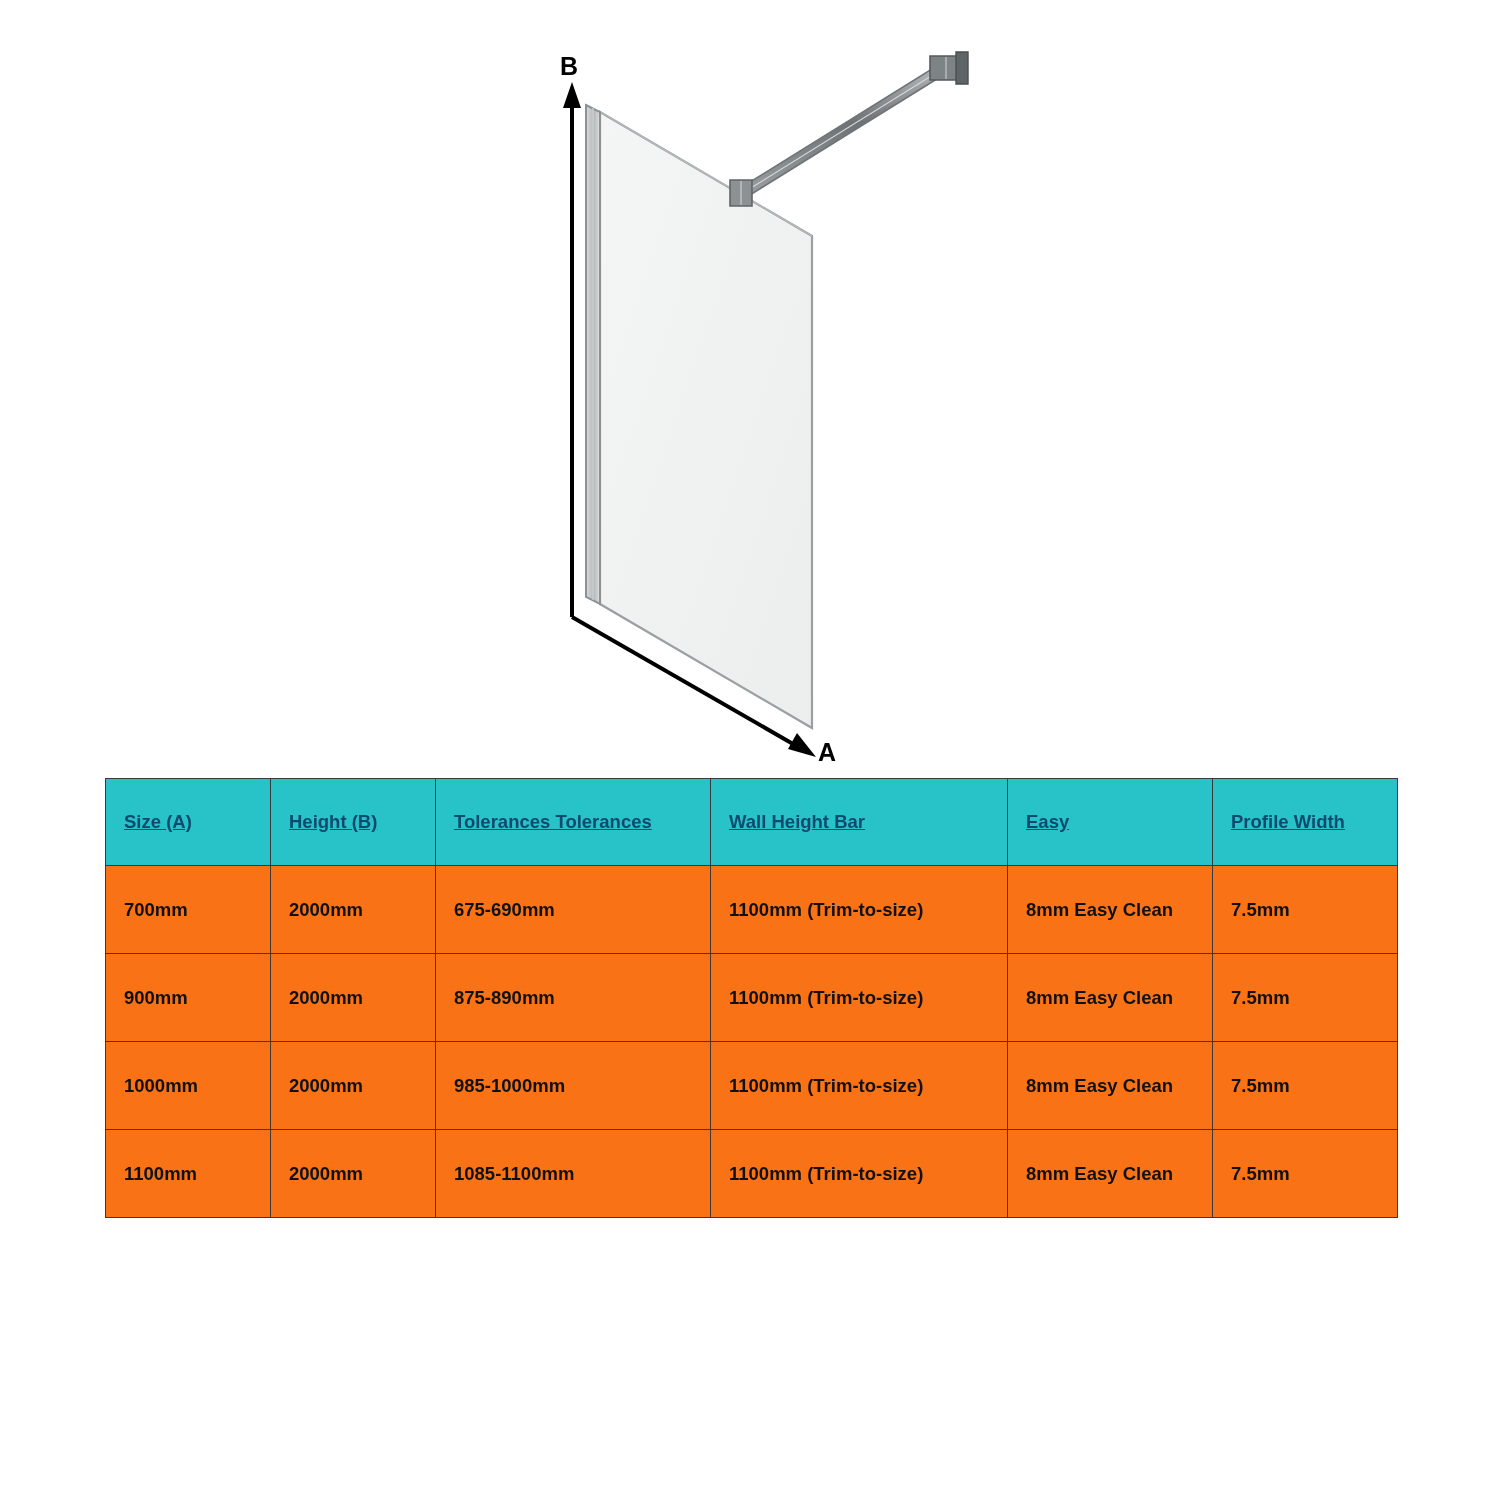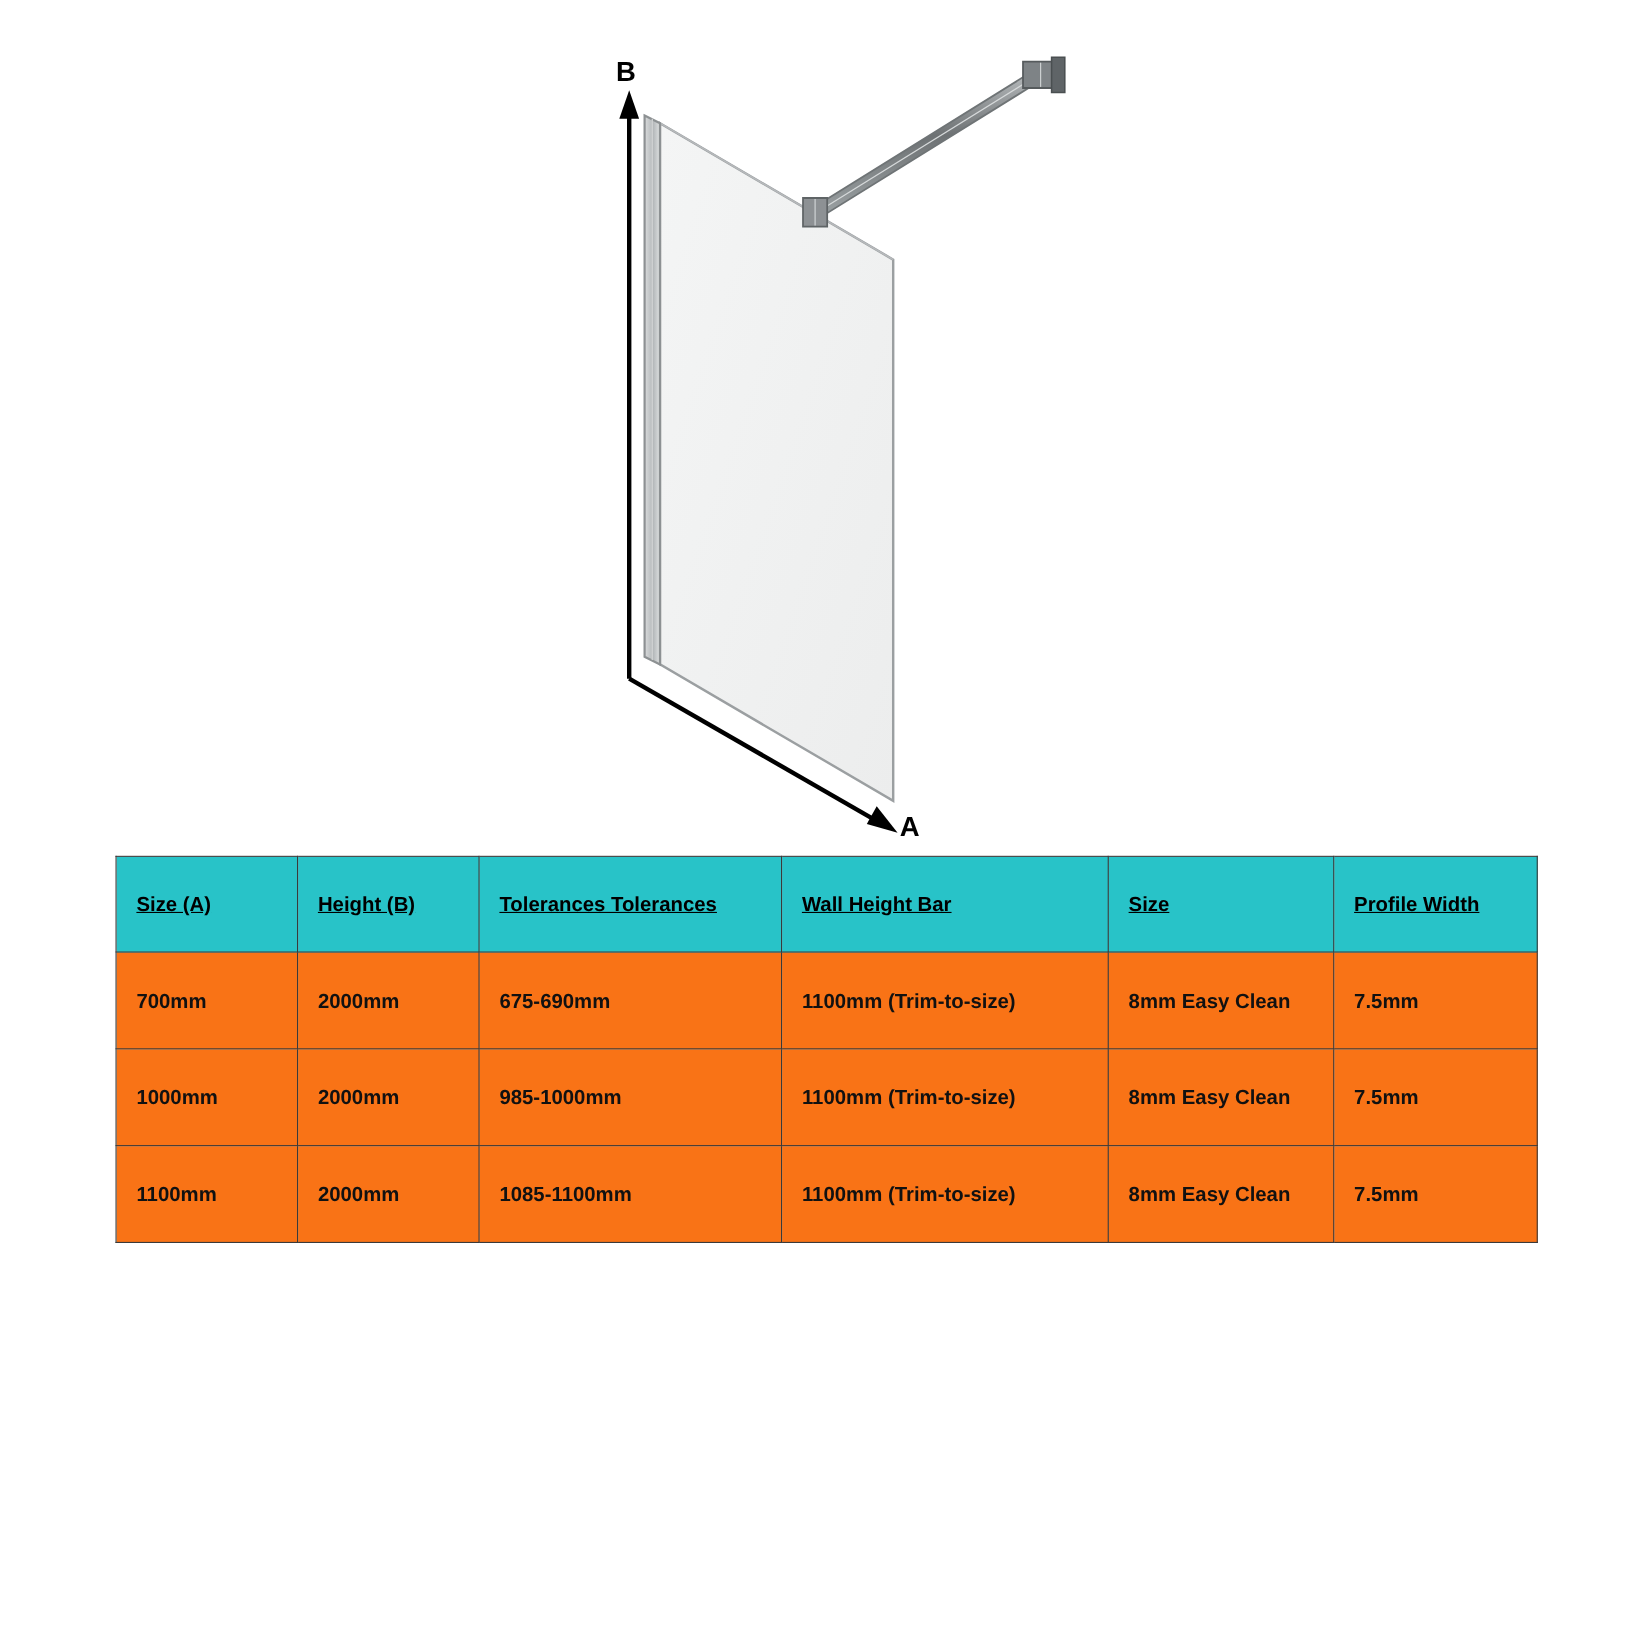--- a/index.html
+++ b/index.html
@@ -60,21 +60,21 @@
     padding: 0 18px;
     font-size: 18.5px;
     font-weight: 700;
     color: #111;
   }
   table.spec-table thead th {
     background: #28c3c8;
     height: 86px;
     text-decoration: underline;
     font-size: 18.5px;
-    color: #000000;
+    color: #0c4a6e;
   }
   table.spec-table tbody td {
     height: 87px;
     background: #f97316;
   }
   col.c1 { width: 165px; }
   col.c2 { width: 165px; }
   col.c3 { width: 275px; }
   col.c4 { width: 297px; }
   col.c5 { width: 205px; }
@@ -154,29 +154,37 @@
         <col class="c4">
         <col class="c5">
         <col class="c6">
     </colgroup>
     <thead>
       <tr>
         <th>Size (A)</th>
         <th>Height (B)</th>
         <th>Tolerances Tolerances </th>
         <th>Wall Height Bar </th>
-        <th>Size</th>
+        <th>Easy</th>
         <th>Profile Width</th>
       </tr>
     </thead>
     <tbody>
       <tr>
         <td>700mm</td>
         <td>2000mm</td>
         <td>675-690mm</td>
+        <td>1100mm (Trim-to-size)</td>
+        <td>8mm Easy Clean</td>
+        <td>7.5mm</td>
+      </tr>
+      <tr>
+        <td>900mm</td>
+        <td>2000mm</td>
+        <td>875-890mm</td>
         <td>1100mm (Trim-to-size)</td>
         <td>8mm Easy Clean</td>
         <td>7.5mm</td>
       </tr>
       <tr>
         <td>1000mm</td>
         <td>2000mm</td>
         <td>985-1000mm</td>
         <td>1100mm (Trim-to-size)</td>
         <td>8mm Easy Clean</td>

